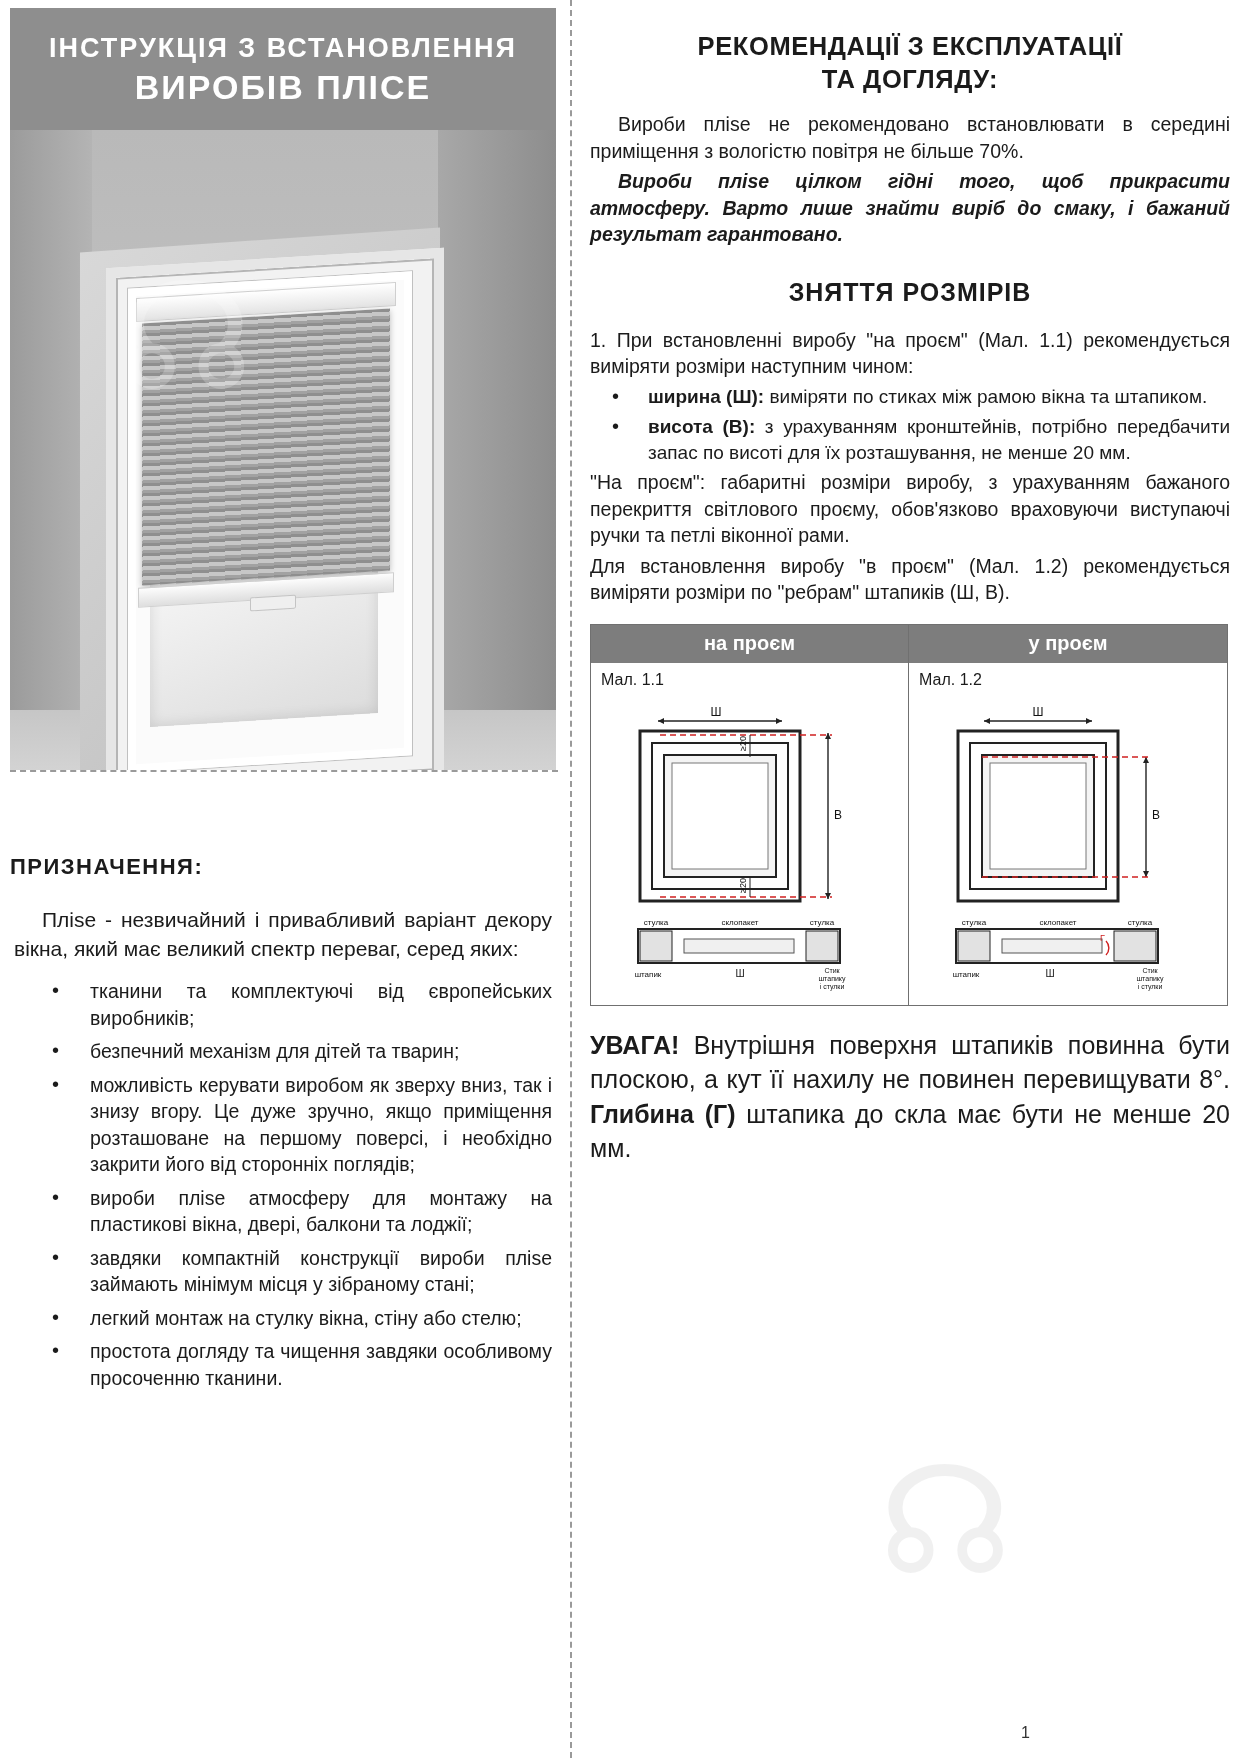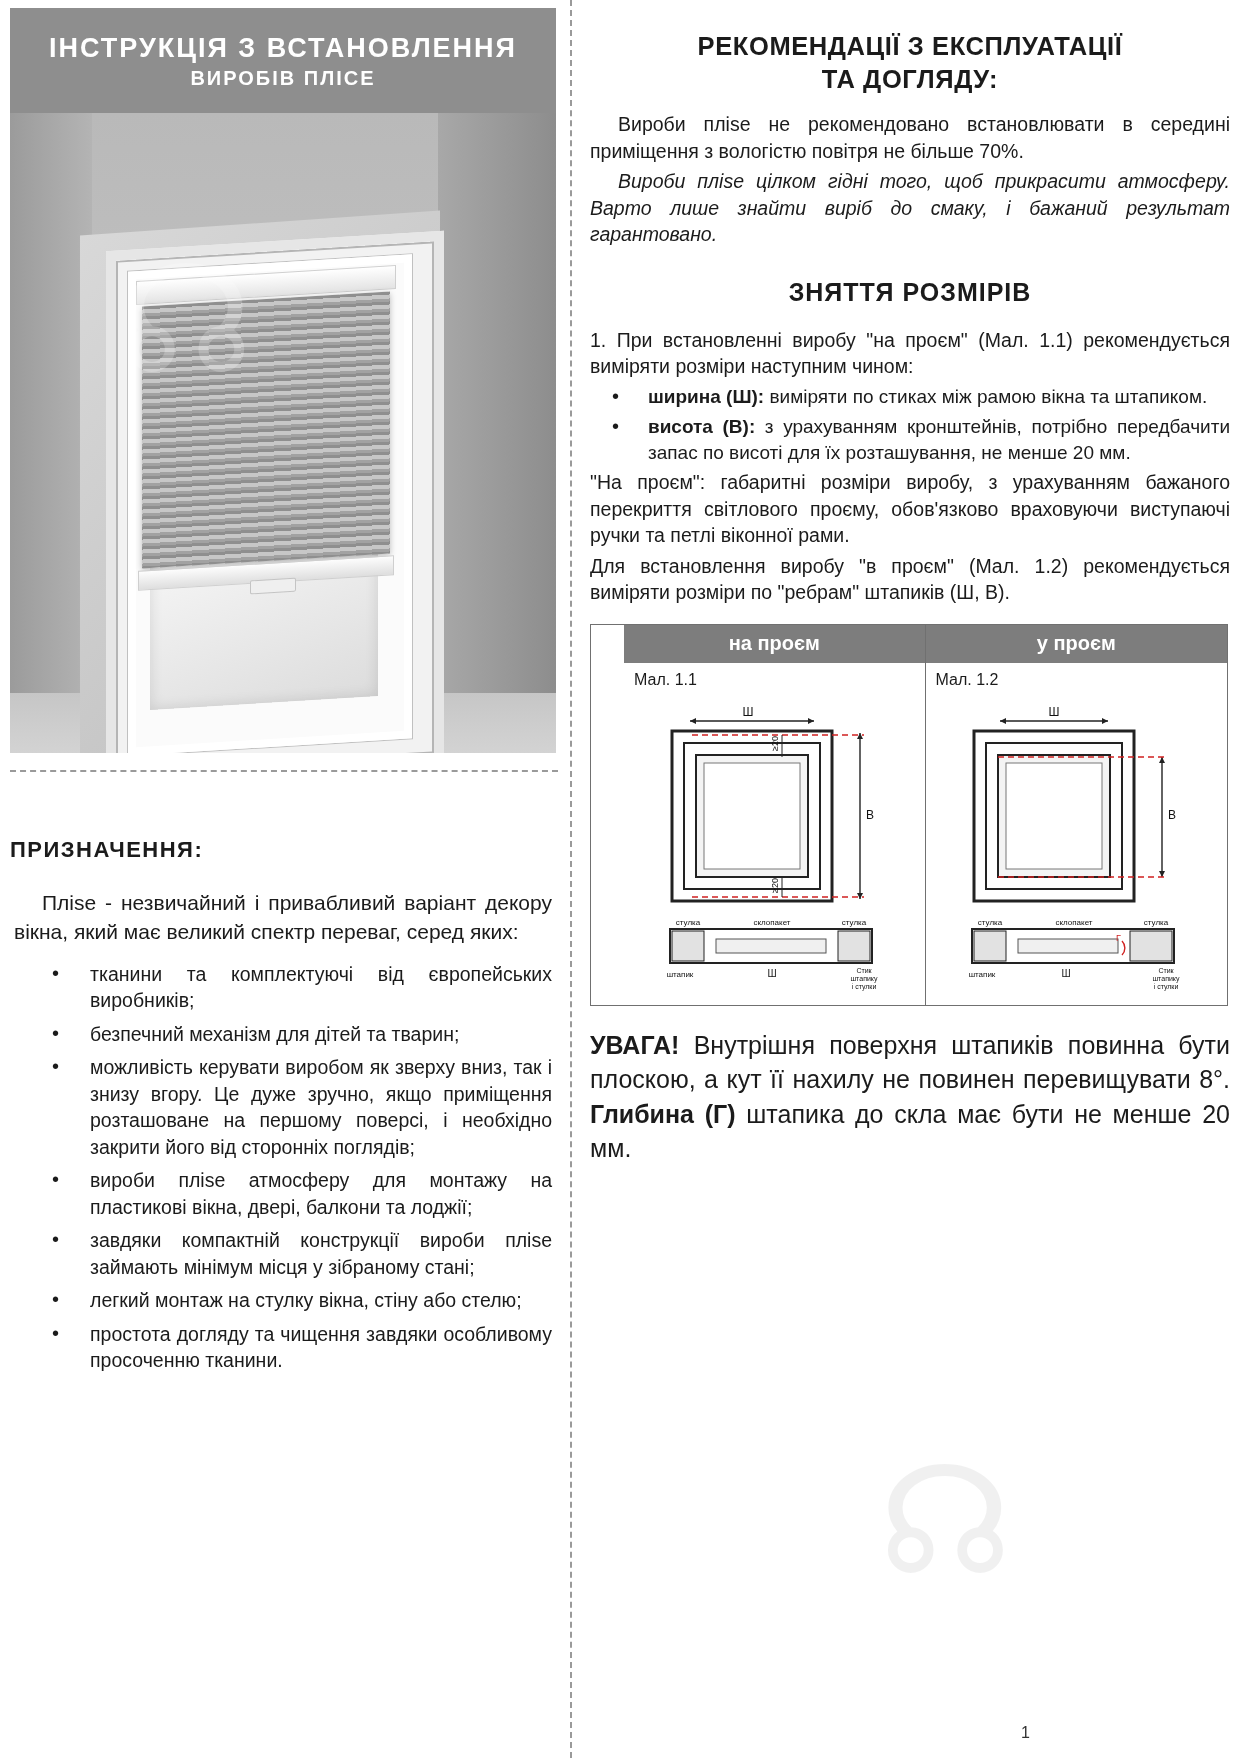--- a/index.html
+++ b/index.html
@@ -37,21 +37,21 @@
     padding: 24px 10px 22px;
     letter-spacing: 1px;
   }
   .title-band .l1 {
     font-size: 27px;
     font-weight: bold;
     letter-spacing: 2px;
     line-height: 1.25;
   }
   .title-band .l2 {
-    font-size: 20px;
+    font-size: 34px;
     font-weight: bold;
     letter-spacing: 2px;
     line-height: 1.25;
   }
 
   
   .photo {
     position: relative;
     width: 546px;
     height: 640px;
@@ -258,21 +258,20 @@
   }
 
   
   .diagram-wrap {
     margin-top: 18px;
     display: flex;
     gap: 0;
     border: 1px solid #707070;
     width: 638px;
     box-sizing: border-box;
-    padding-left: 33px;
   }
   .dcell {
     width: 50%;
     box-sizing: border-box;
     border-right: 1px solid #707070;
   }
   .dcell:last-child { border-right: none; }
   .dhead {
     background: #7d7d7d;
     color: #ffffff;
@@ -365,21 +364,21 @@
   <div class="vsep"></div>
 
   <div class="right-col">
 
     <div class="r-title">
       <div>РЕКОМЕНДАЦІЇ З ЕКСПЛУАТАЦІЇ</div>
       <div>ТА ДОГЛЯДУ:</div>
     </div>
 
     <p class="r-para indent">Вироби пліse не рекомендовано встановлювати в середині приміщення з вологістю повітря не більше 70%.</p>
-    <p class="r-para ital indent" style="">Вироби пліse цілком гідні того, щоб прикрасити атмосферу. Варто лише знайти виріб до смаку, і бажаний результат гарантовано.</p>
+    <p class="r-para ital indent" style="font-weight:bold;">Вироби пліse цілком гідні того, щоб прикрасити атмосферу. Варто лише знайти виріб до смаку, і бажаний результат гарантовано.</p>
 
     <div class="r-sub">ЗНЯТТЯ РОЗМІРІВ</div>
 
     <p class="r-para">1. При встановленні виробу "на проєм" (Мал. 1.1) рекомендується виміряти розміри наступним чином:</p>
 
     <ul class="r-bullets">
       <li>
         <b>ширина (Ш):</b><span> виміряти по стиках між рамою вікна та штапиком.</span>
       </li>
       <li>

